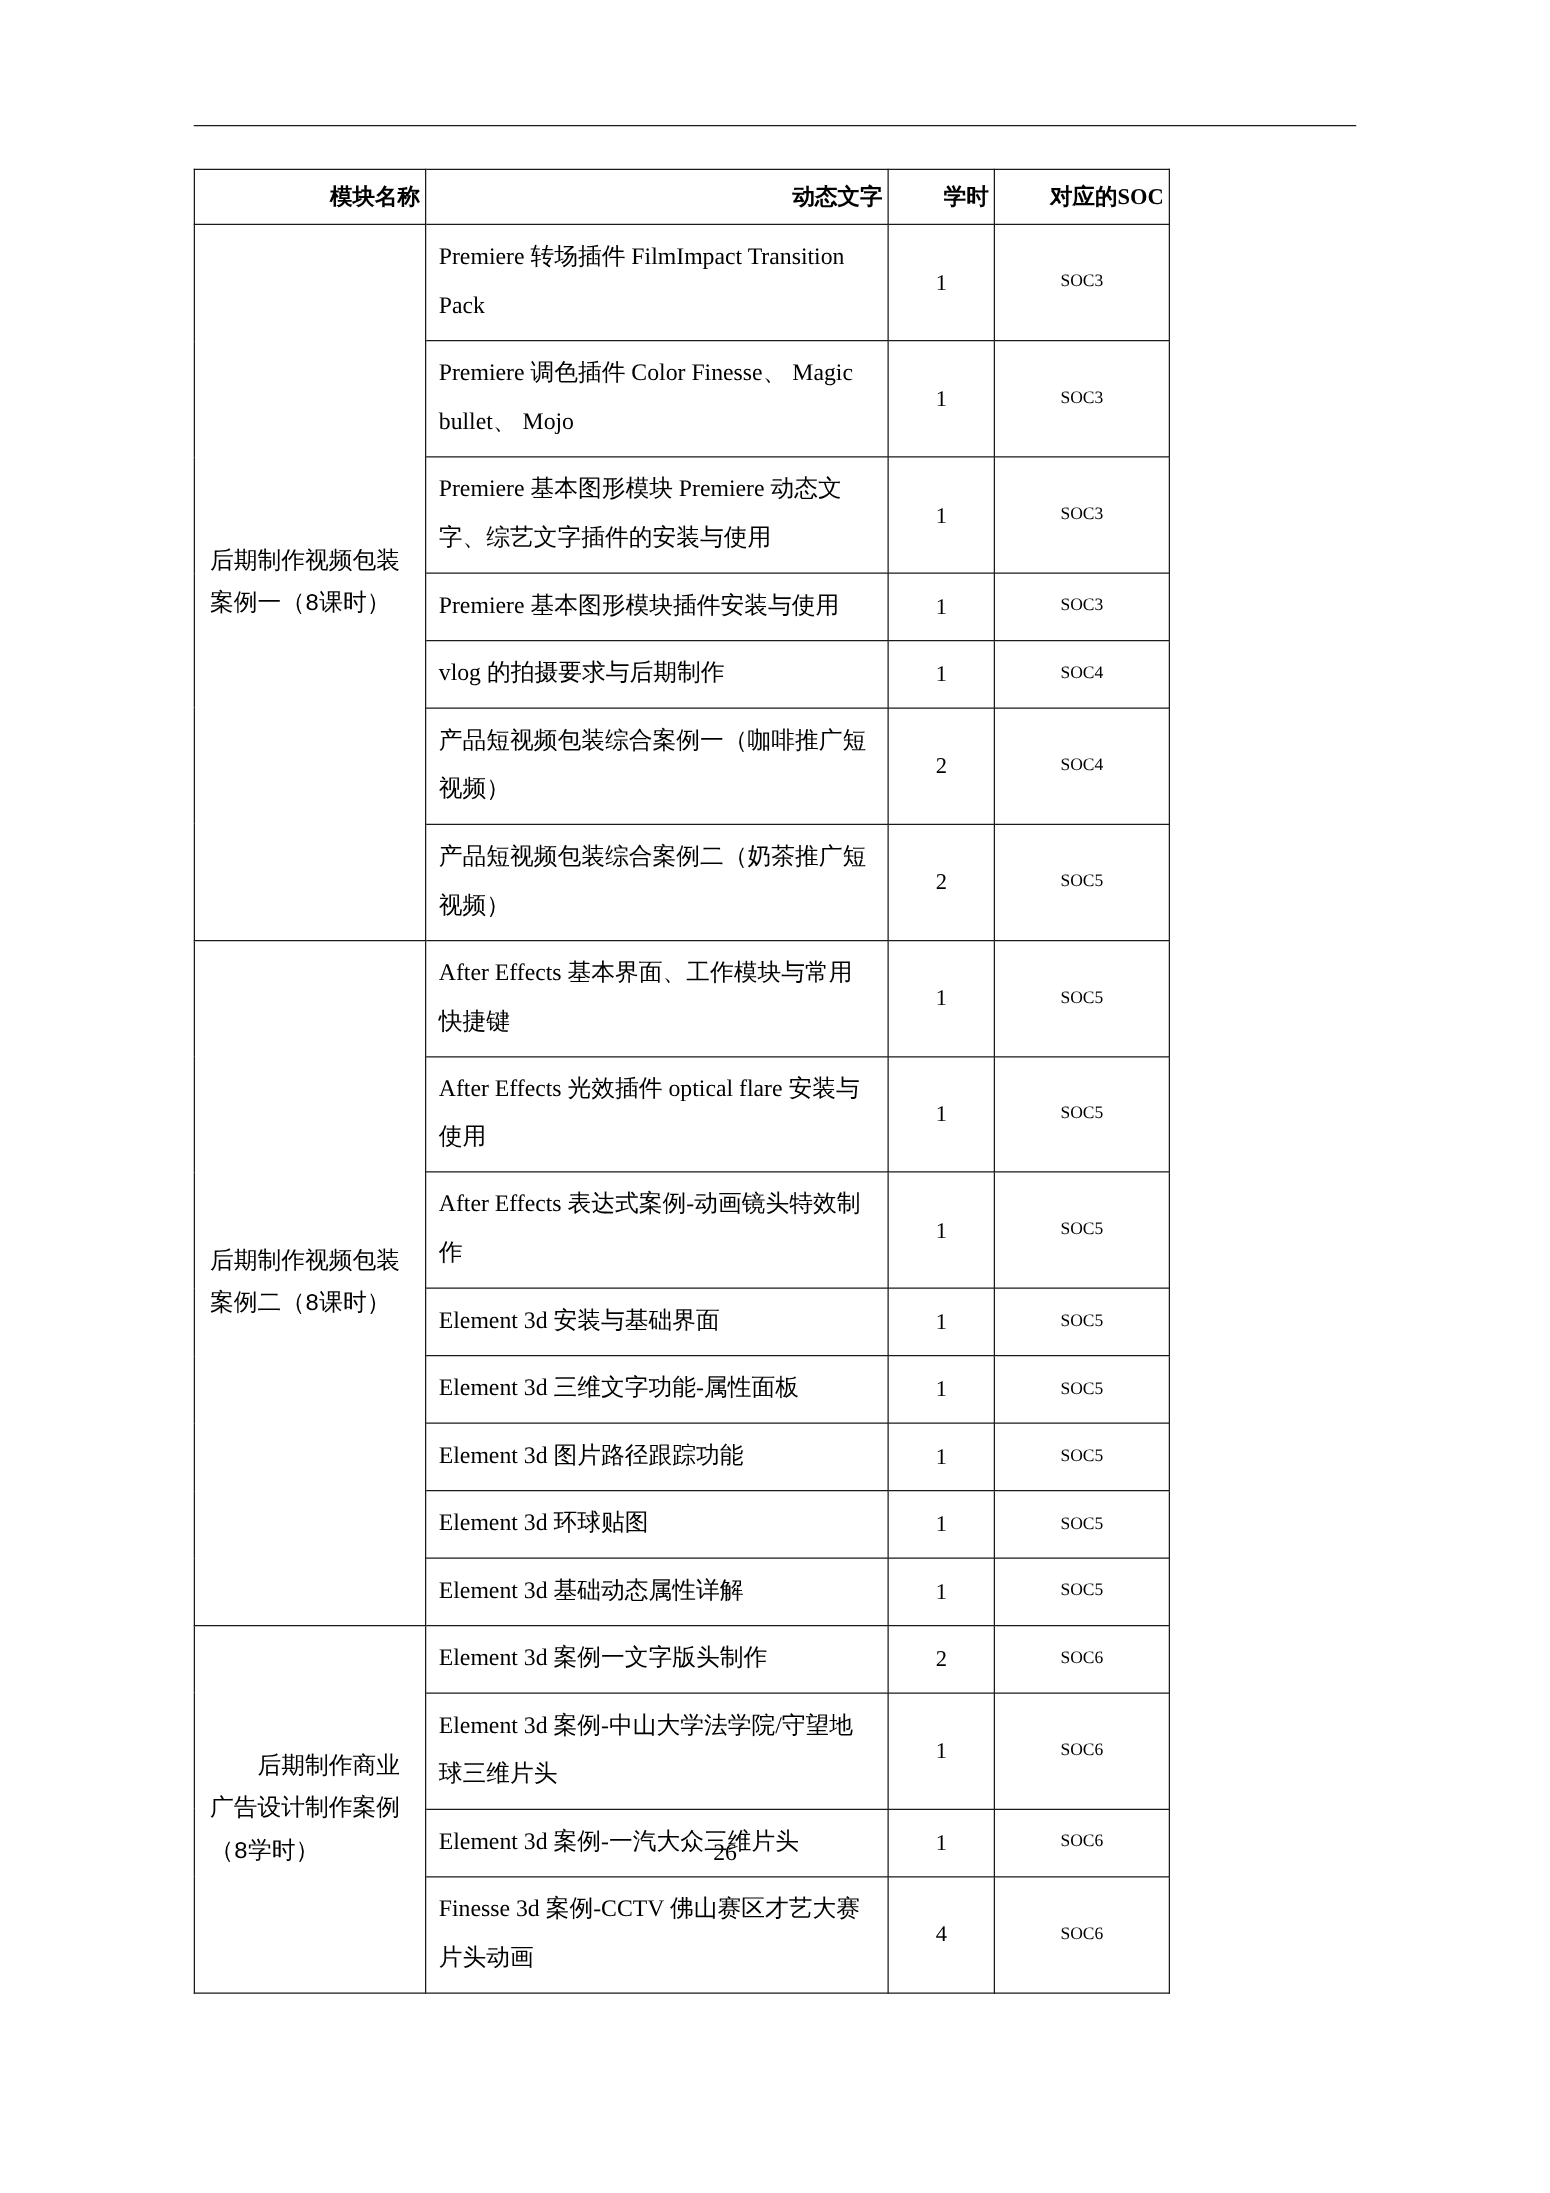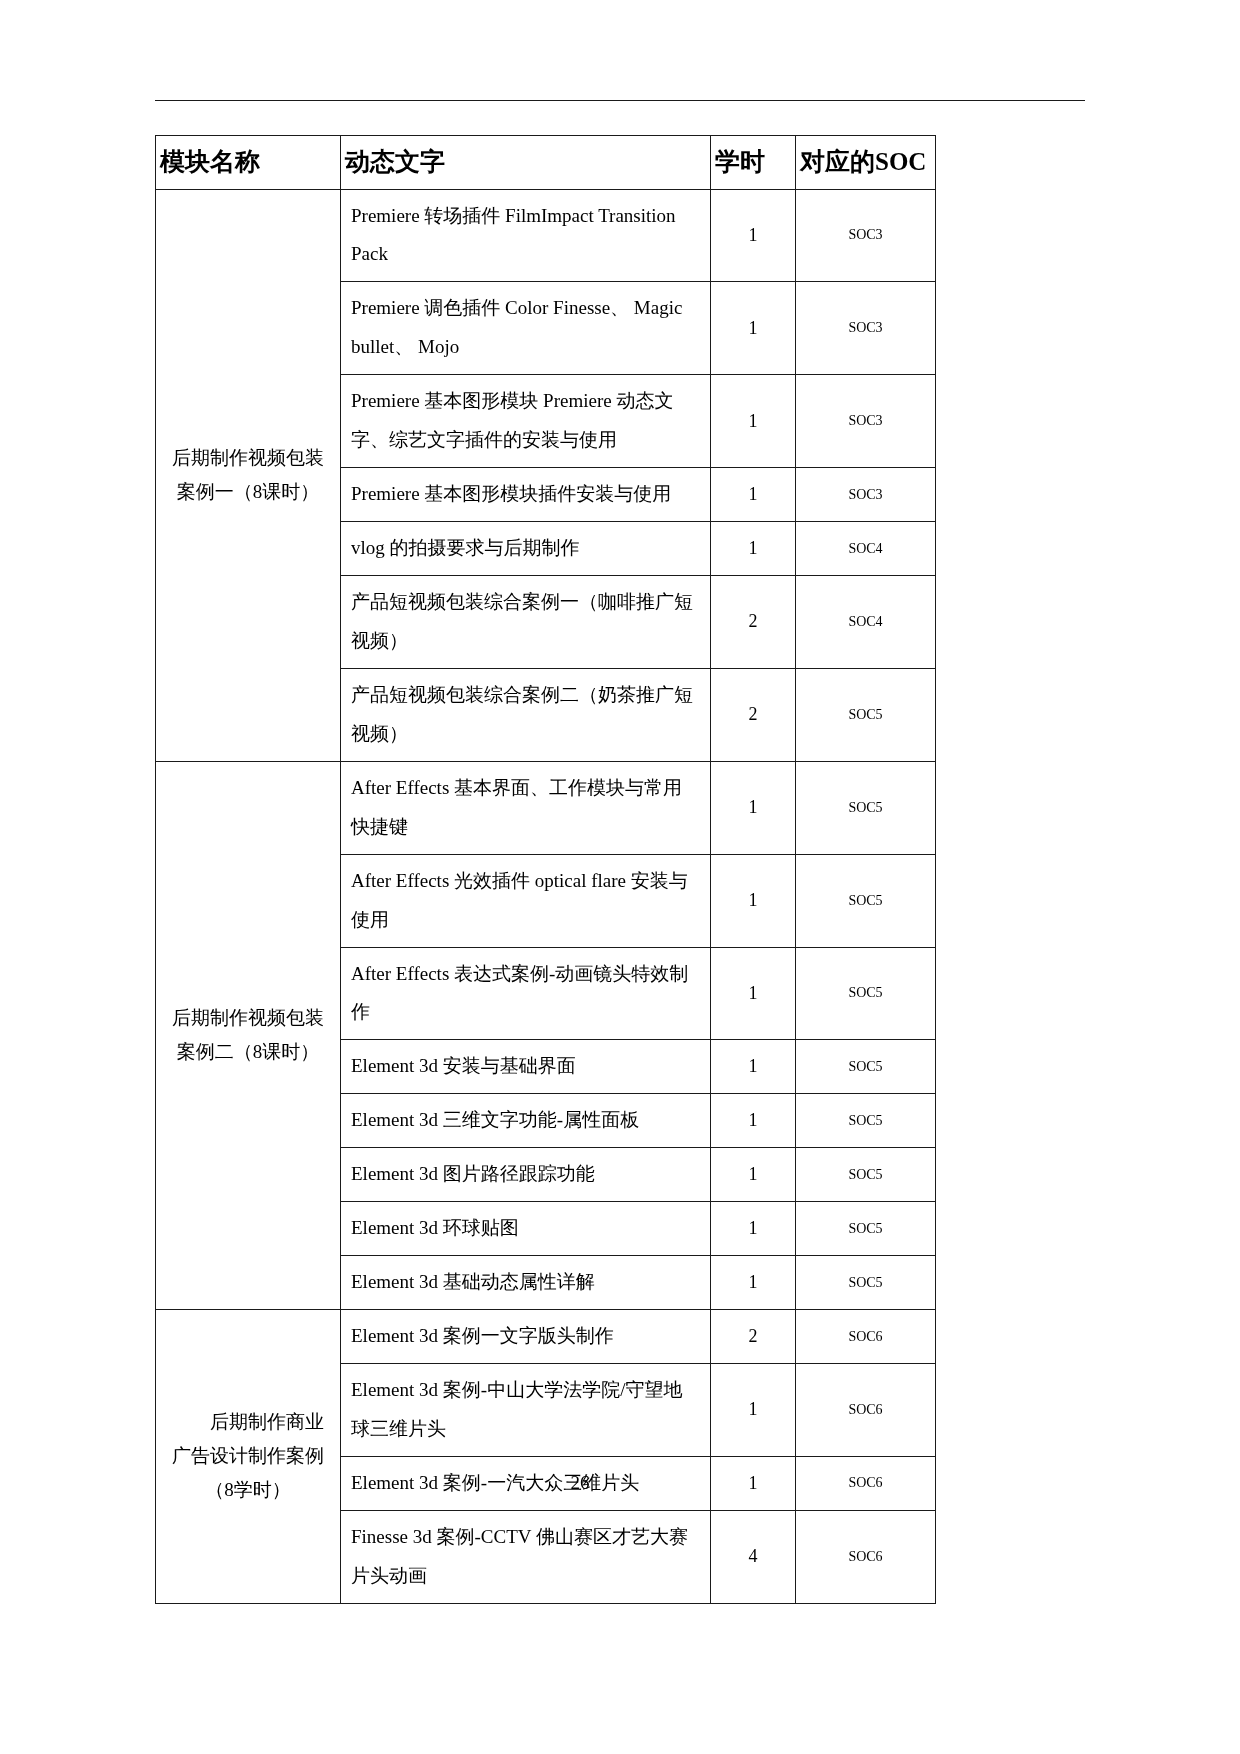--- a/index.html
+++ b/index.html
@@ -33,32 +33,33 @@
   table.syllabus {
     border-collapse: collapse;
     table-layout: fixed;
     width: 780px;
   }
   table.syllabus th,
   table.syllabus td {
     border: 1px solid #1a1a1a;
   }
   th.hdr {
-    font-size: 25px;
+    font-size: 18px;
     font-weight: bold;
-    text-align: left;
+    text-align: right;
     padding: 10px 4px;
     line-height: 1.3;
   }
   td.module-cell {
     vertical-align: middle;
-    text-align: center;
+    text-align: left;
     font-size: 19px;
     line-height: 1.8;
     padding: 10px 12px;
+    font-family: Liberation Mono, monospace;
   }
   td.content-cell {
     vertical-align: middle;
     text-align: left;
     font-size: 19px;
     line-height: 2.05;
     padding: 7px 10px;
     margin-left: 23px;
   }
   td.hours-cell {

